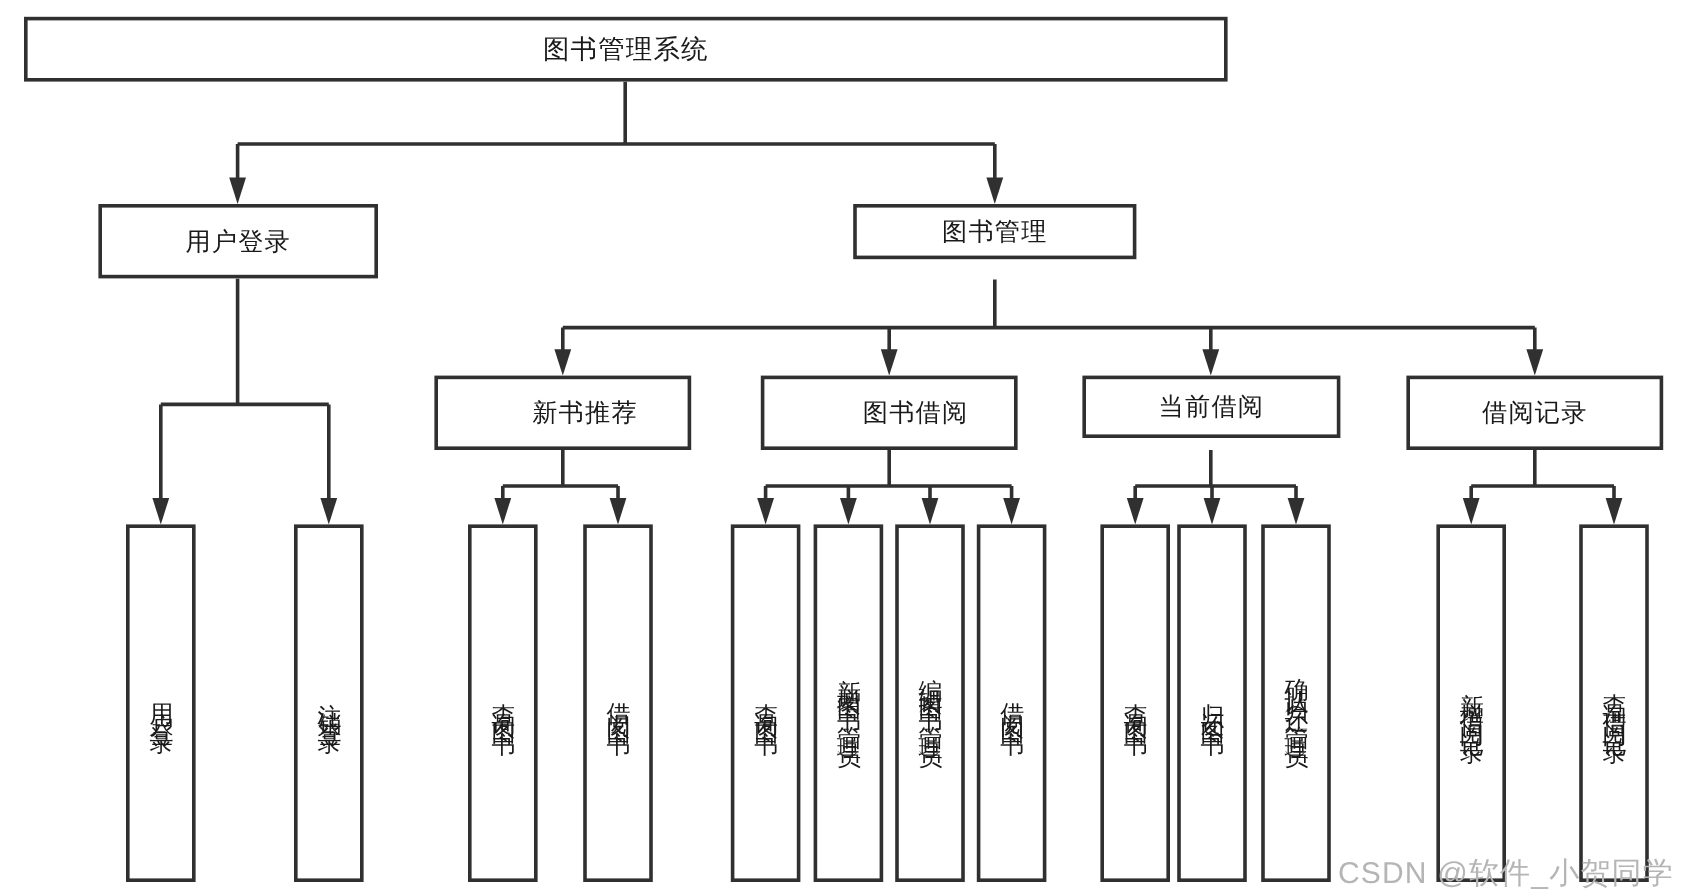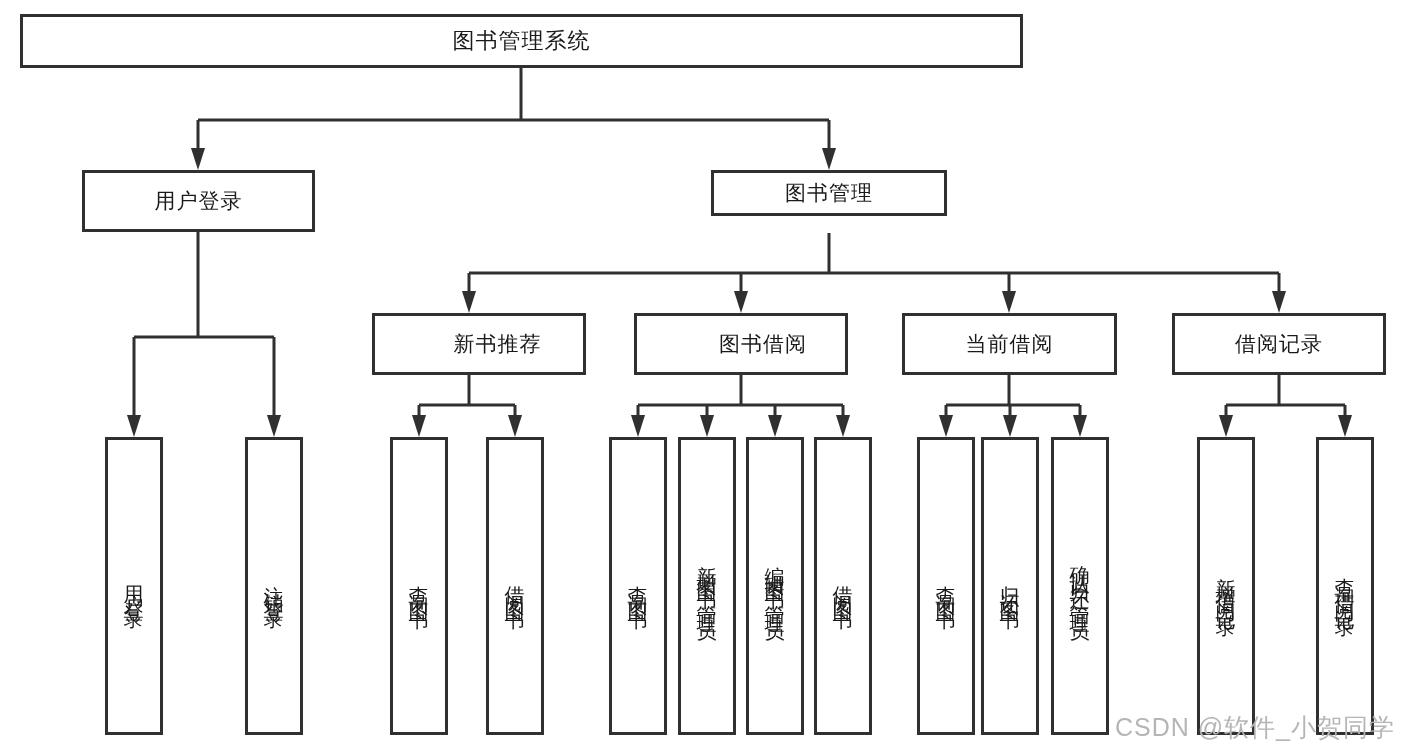--- a/index.html
+++ b/index.html
@@ -43,23 +43,23 @@
     letter-spacing: 8px;
     color: #1a1a1a;
     line-height: 1;
   }
   
   .n-root  { left: 20px;  top: 14px;  width: 1003px; height: 54px; }
   
   .n-l2-0  { left: 82px;  top: 170px; width: 233px; height: 62px; }
   .n-l2-1  { left: 711px; top: 170px; width: 236px; height: 46px; }
   
-  .n-l3-0  { left: 372px;  top: 313px; width: 214px; height: 62px; padding-left: 37px; }
+  .n-l3-0  { left: 362px;  top: 313px; width: 214px; height: 62px; padding-left: 37px; }
   .n-l3-1  { left: 634px;  top: 313px; width: 214px; height: 62px; padding-left: 44px; }
-  .n-l3-2  { left: 902px;  top: 313px; width: 215px; height: 62px; }
+  .n-l3-2  { left: 902px;  top: 313px; width: 215px; height: 52px; }
   .n-l3-3  { left: 1172px; top: 313px; width: 214px; height: 62px; }
   
   .leaf { top: 437px; width: 58px; height: 298px; }
   .n-leaf-0  { left: 105px; }
   .n-leaf-1  { left: 245px; }
   .n-leaf-2  { left: 390px; }
   .n-leaf-3  { left: 486px; }
   .n-leaf-4  { left: 609px; }
   .n-leaf-5  { left: 678px; }
   .n-leaf-6  { left: 746px; }

